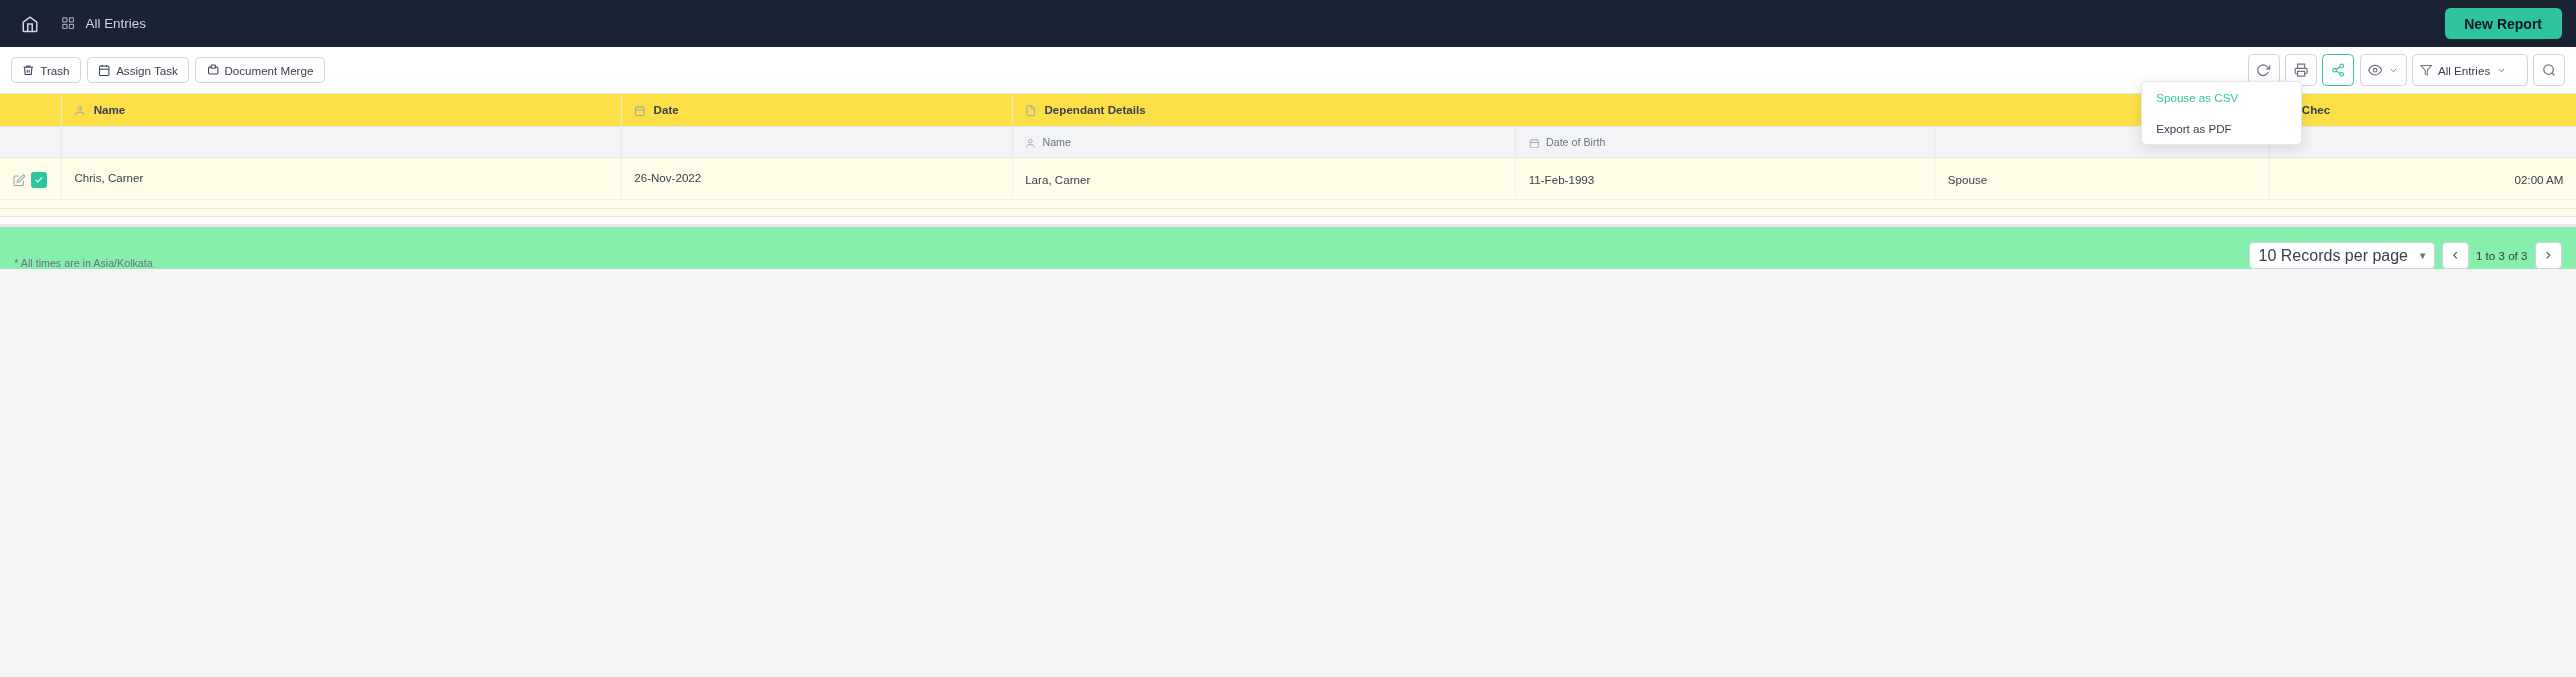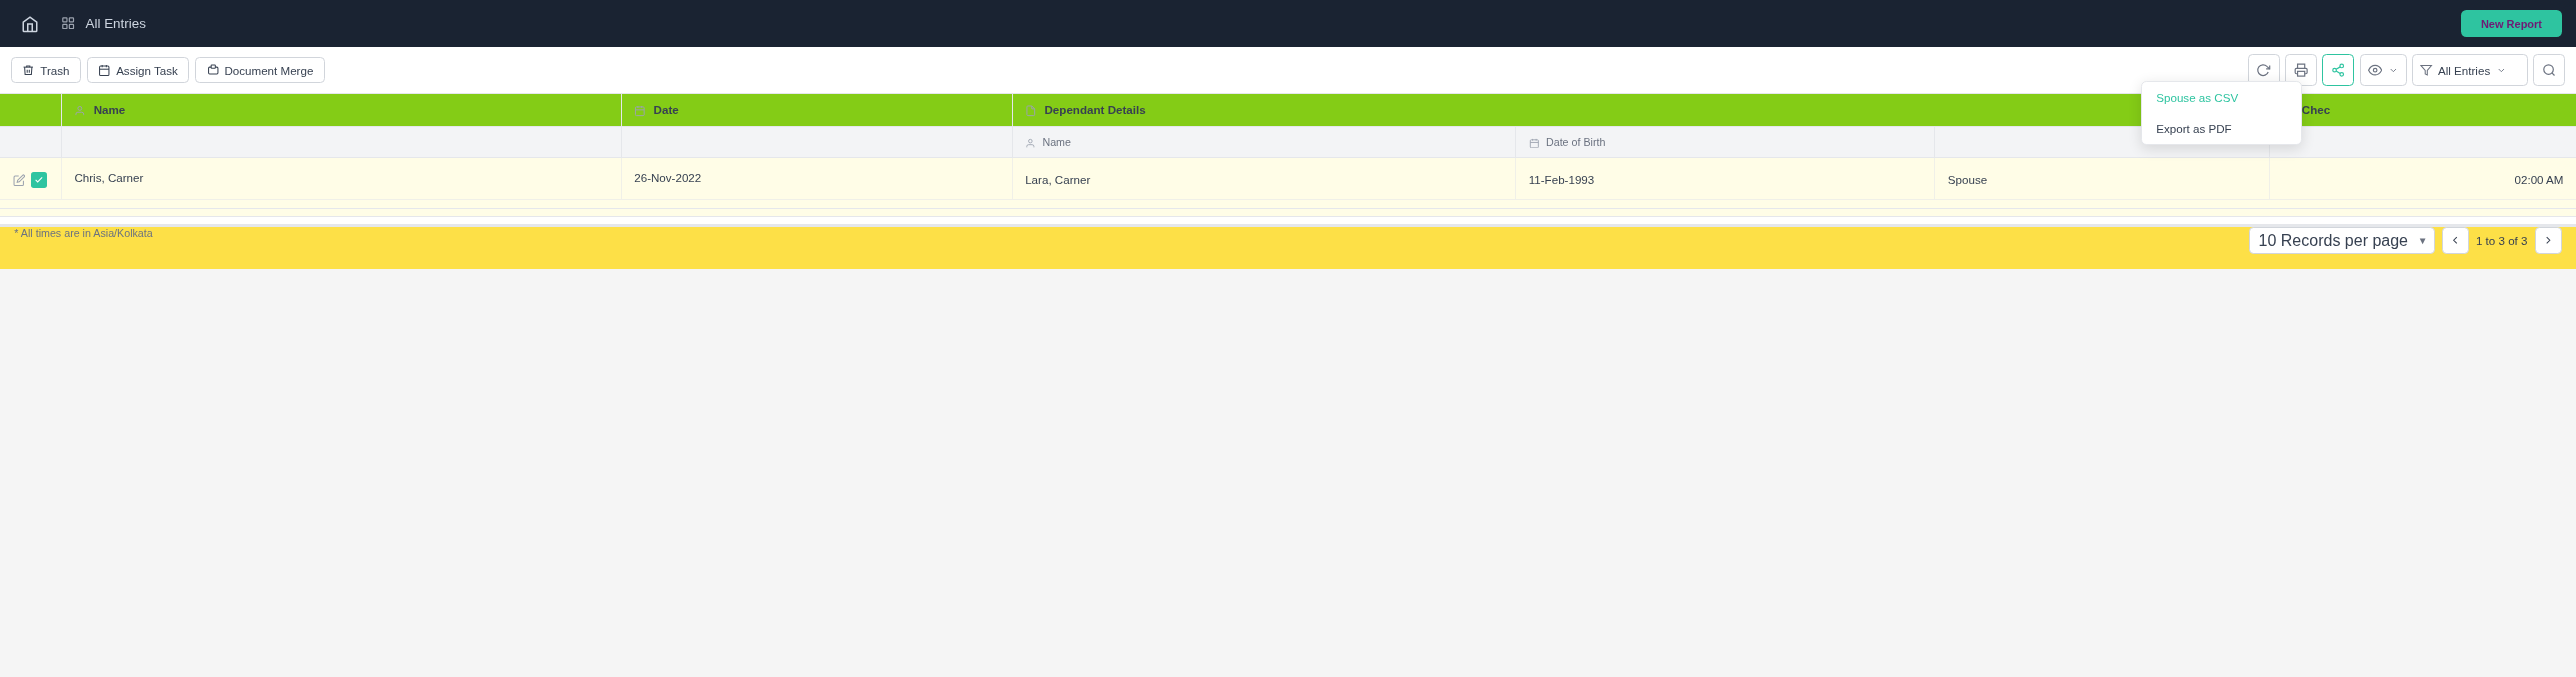--- a/index.html
+++ b/index.html
@@ -20,25 +20,25 @@
       cursor: pointer;
     }
     .top-bar-title {
       color: #cdd5e0;
       font-size: 13.4px;
       display: flex; align-items: center; gap: 7.2px;
     }
     .new-report-btn {
       margin-left: auto;
       background: #2ec4a0;
-      color: #701a75;
+      color: #0f172a;
       border: none;
       border-radius: 5.4px;
       padding: 7.2px 19.7px;
-      font-size: 11px;
+      font-size: 14px;
       font-weight: 600;
       cursor: pointer;
       white-space: nowrap;
     }
 
     
     .toolbar {
       background: #fff;
       border-bottom: 0.9px solid #e5e7eb;
       height: 47px;
@@ -106,21 +106,21 @@
       background: #fff;
       overflow-x: auto;
       border-bottom: 0.9px solid #e5e7eb;
     }
     table {
       width: 100%;
       border-collapse: collapse;
       min-width: 805px;
     }
     thead tr {
-      background: #84cc16;
+      background: #fde047;
       border-bottom: 1.8px solid #e5e7eb;
     }
     th {
       padding: 9px 12.5px;
       font-weight: 600;
       color: #374151;
       text-align: left;
       font-size: 11.6px;
       white-space: nowrap;
       border-right: 0.9px solid #e5e7eb;
@@ -169,25 +169,25 @@
       display: flex; align-items: center; justify-content: center;
     }
     .checkbox-unchecked {
       width: 16px; height: 16px;
       border: 1.3px solid #d1d5db;
       border-radius: 2.7px;
     }
 
     
     .footer {
-      background: #fde047;
+      background: #86efac;
       border-top: 0.9px solid #e5e7eb;
       height: 43px;
       display: flex;
-      align-items: flex-start;
+      align-items: flex-end;
       padding: 0 14.3px;
       font-size: 10.7px;
       color: #6b7280;
     }
     .footer-spacer { flex: 1; }
     .pagination-wrap {
       display: flex; align-items: center; gap: 7.2px;
     }
     .per-page-select {
       border: 0.9px solid #d1d5db;

